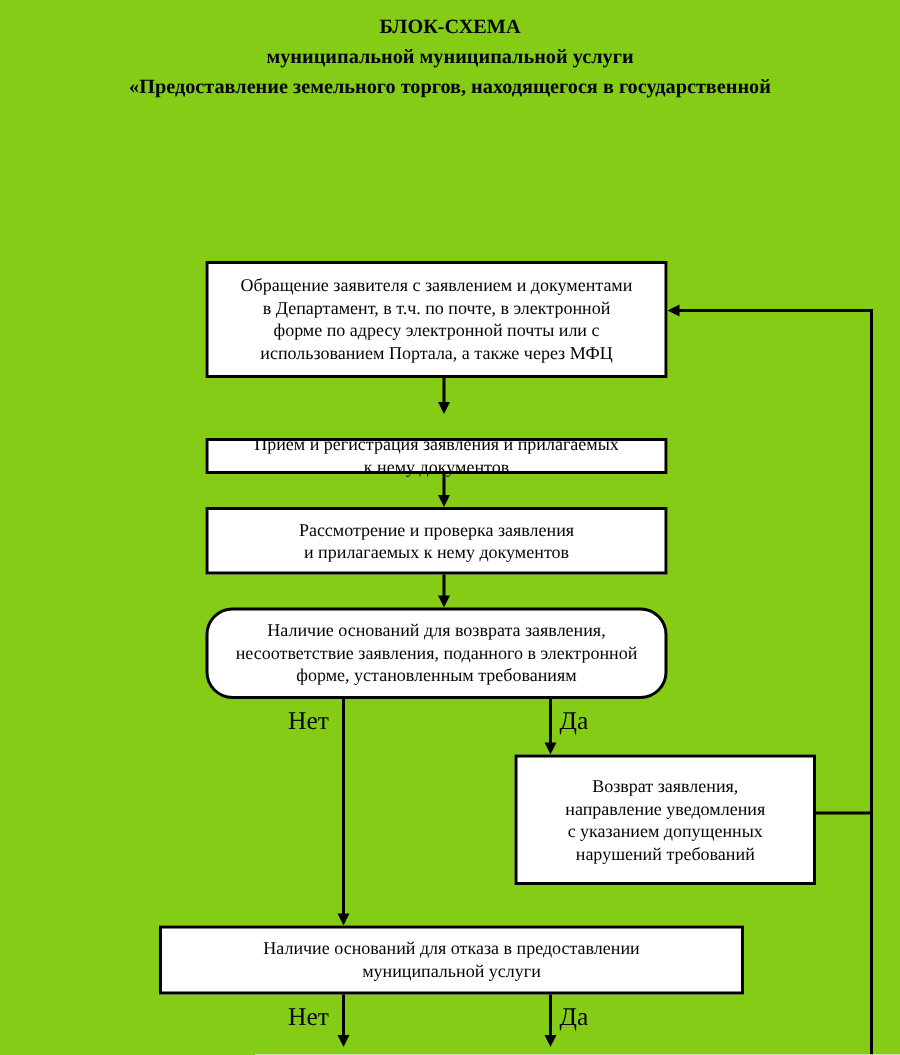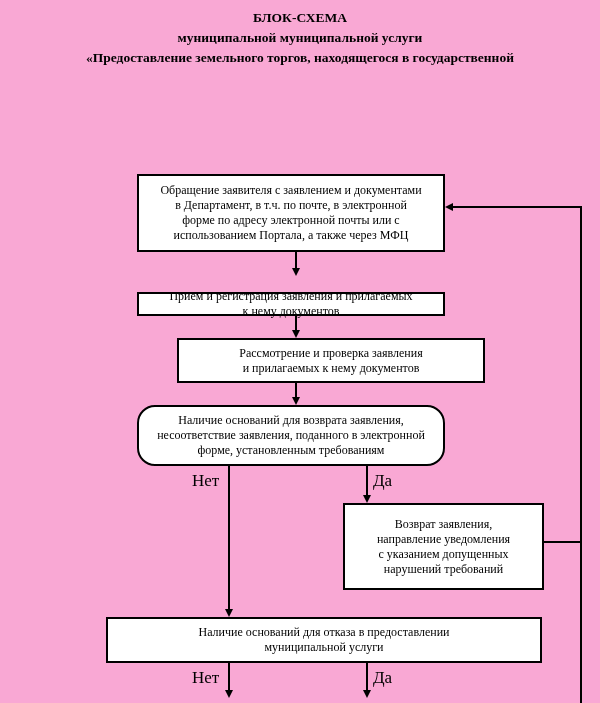--- a/index.html
+++ b/index.html
@@ -4,21 +4,21 @@
 <style>
   html, body {
     margin: 0;
     padding: 0;
     background: #ffffff;
   }
   .canvas {
     position: relative;
     width: 600px;
     height: 703px;
-    background: #f9a8d4;
+    background: #84cc16;
     font-family: "Liberation Serif", "DejaVu Serif", serif;
     color: #000000;
     overflow: hidden;
   }
   .title {
     position: absolute;
     top: 8px;
     left: 0;
     width: 600px;
     text-align: center;
@@ -35,24 +35,24 @@
     align-items: center;
     justify-content: center;
     text-align: center;
     font-size: 12px;
     line-height: 15px;
     white-space: pre-line;
     padding: 2px 6px;
   }
   #box-application  { left: 137px; top: 174px; width: 308px; height: 78px; }
   #box-registration { left: 137px; top: 292px; width: 308px; height: 24px; }
-  #box-review       { left: 137px; top: 338px; width: 308px; height: 45px; margin-left: 40px; }
+  #box-review       { left: 137px; top: 338px; width: 308px; height: 45px; }
   #box-return-check { left: 137px; top: 405px; width: 308px; height: 61px; border-radius: 18px; }
   #box-return-notice{ left: 343px; top: 503px; width: 201px; height: 87px; }
-  #box-refusal-check{ left: 106px; top: 617px; width: 436px; height: 46px; }
+  #box-refusal-check{ left: 106px; top: 617px; width: 390px; height: 46px; }
 
   .vline { position: absolute; width: 2px; background: #000000; }
   .hline { position: absolute; height: 2px; background: #000000; }
   .arr-down {
     position: absolute; width: 0; height: 0;
     border-left: 4px solid transparent;
     border-right: 4px solid transparent;
     border-top: 8px solid #000000;
   }
   .arr-left {

